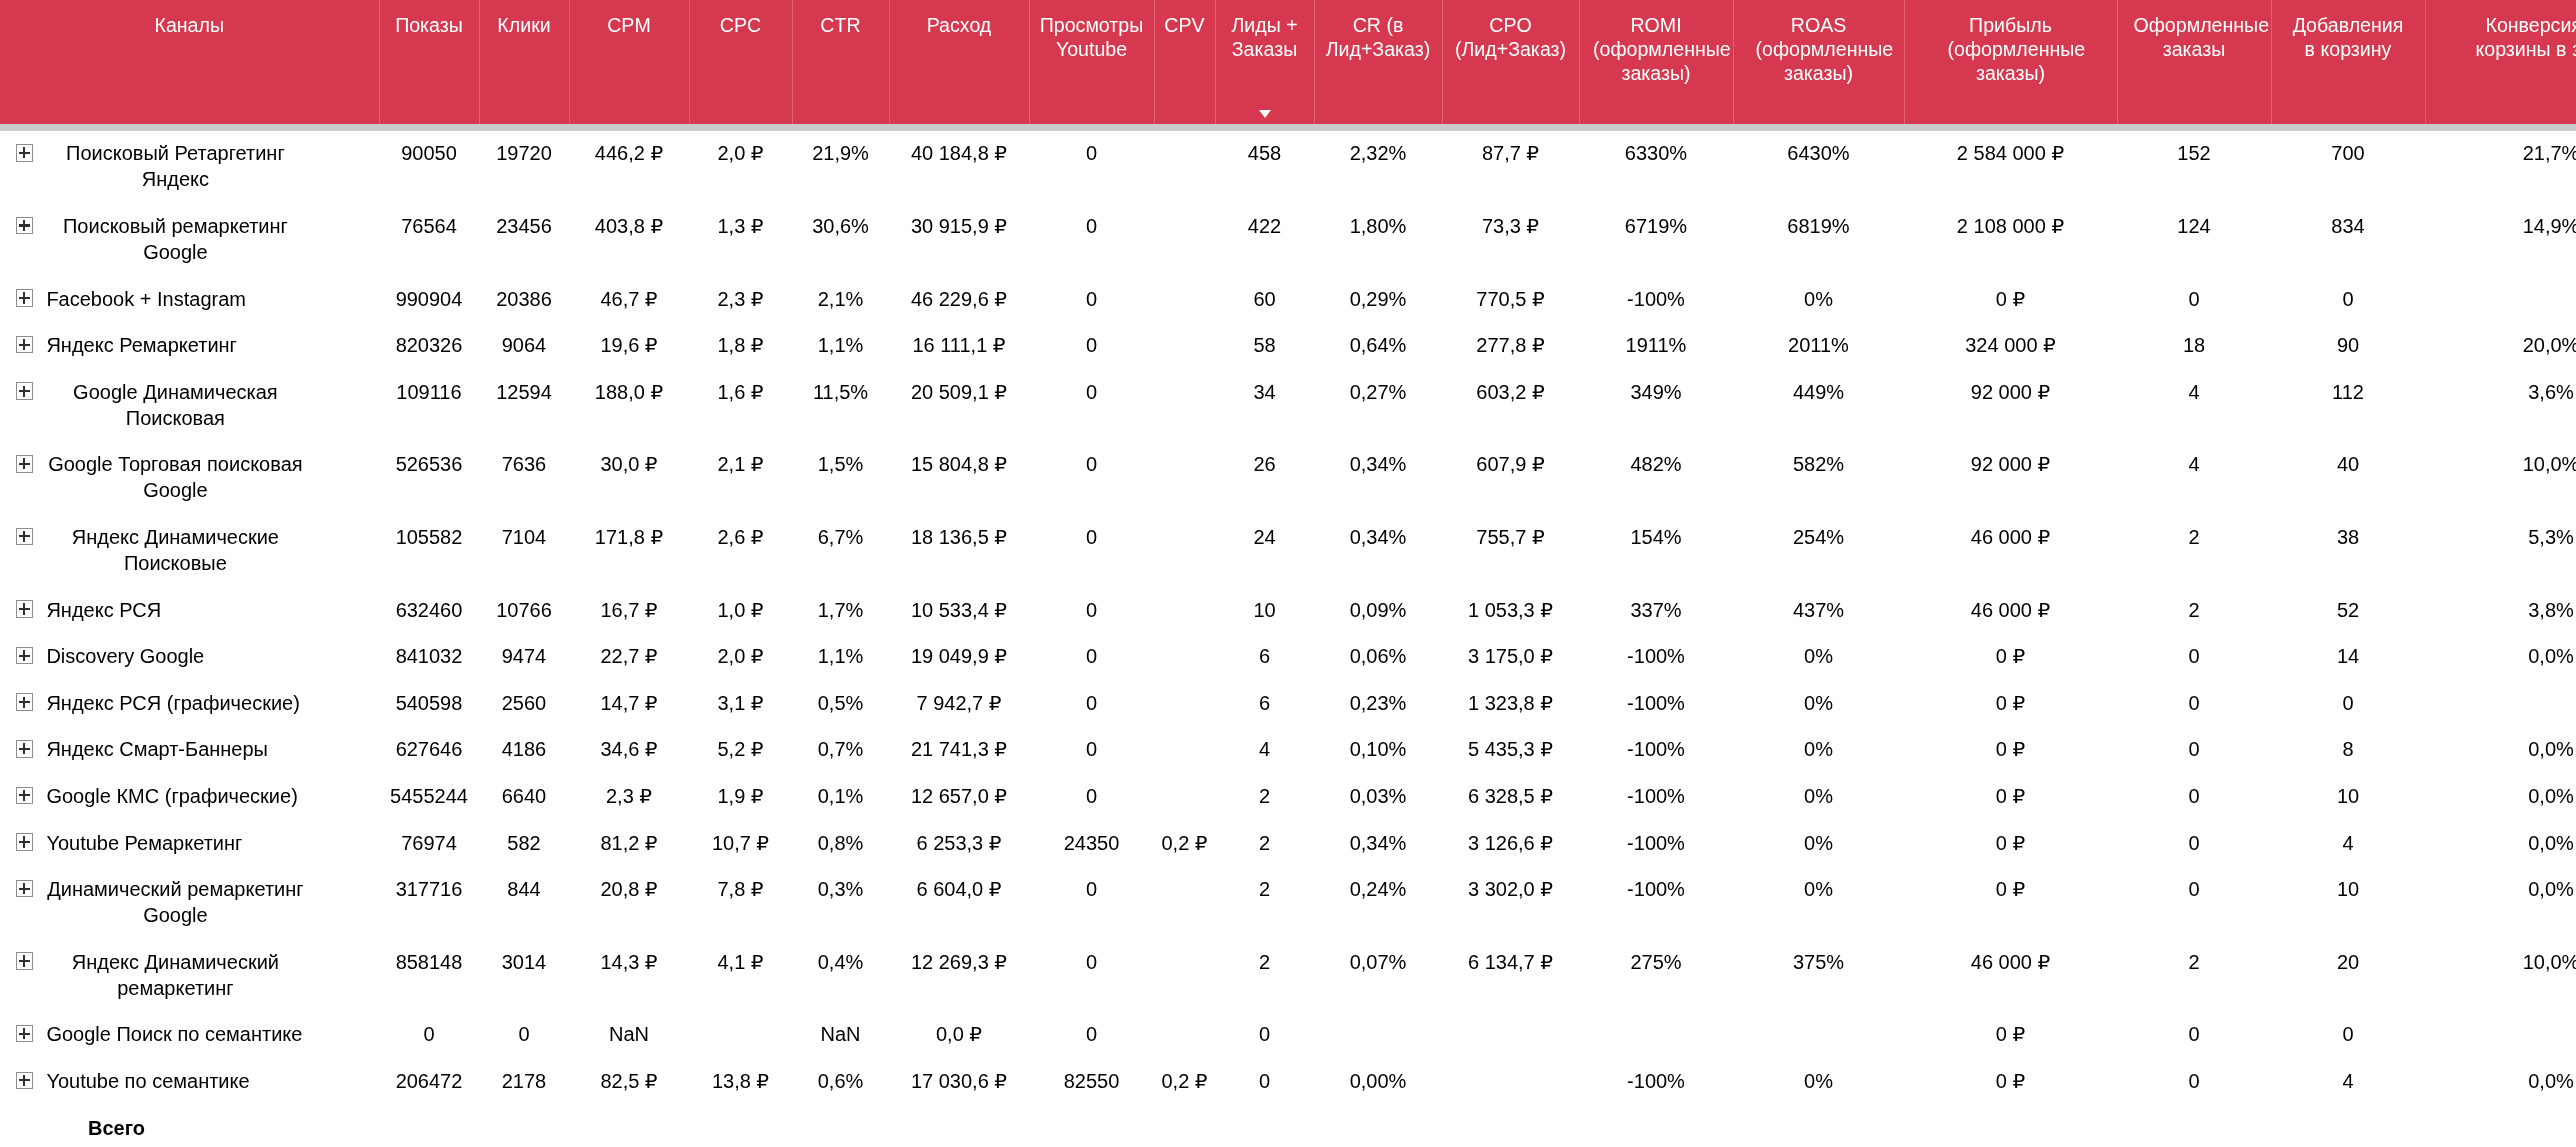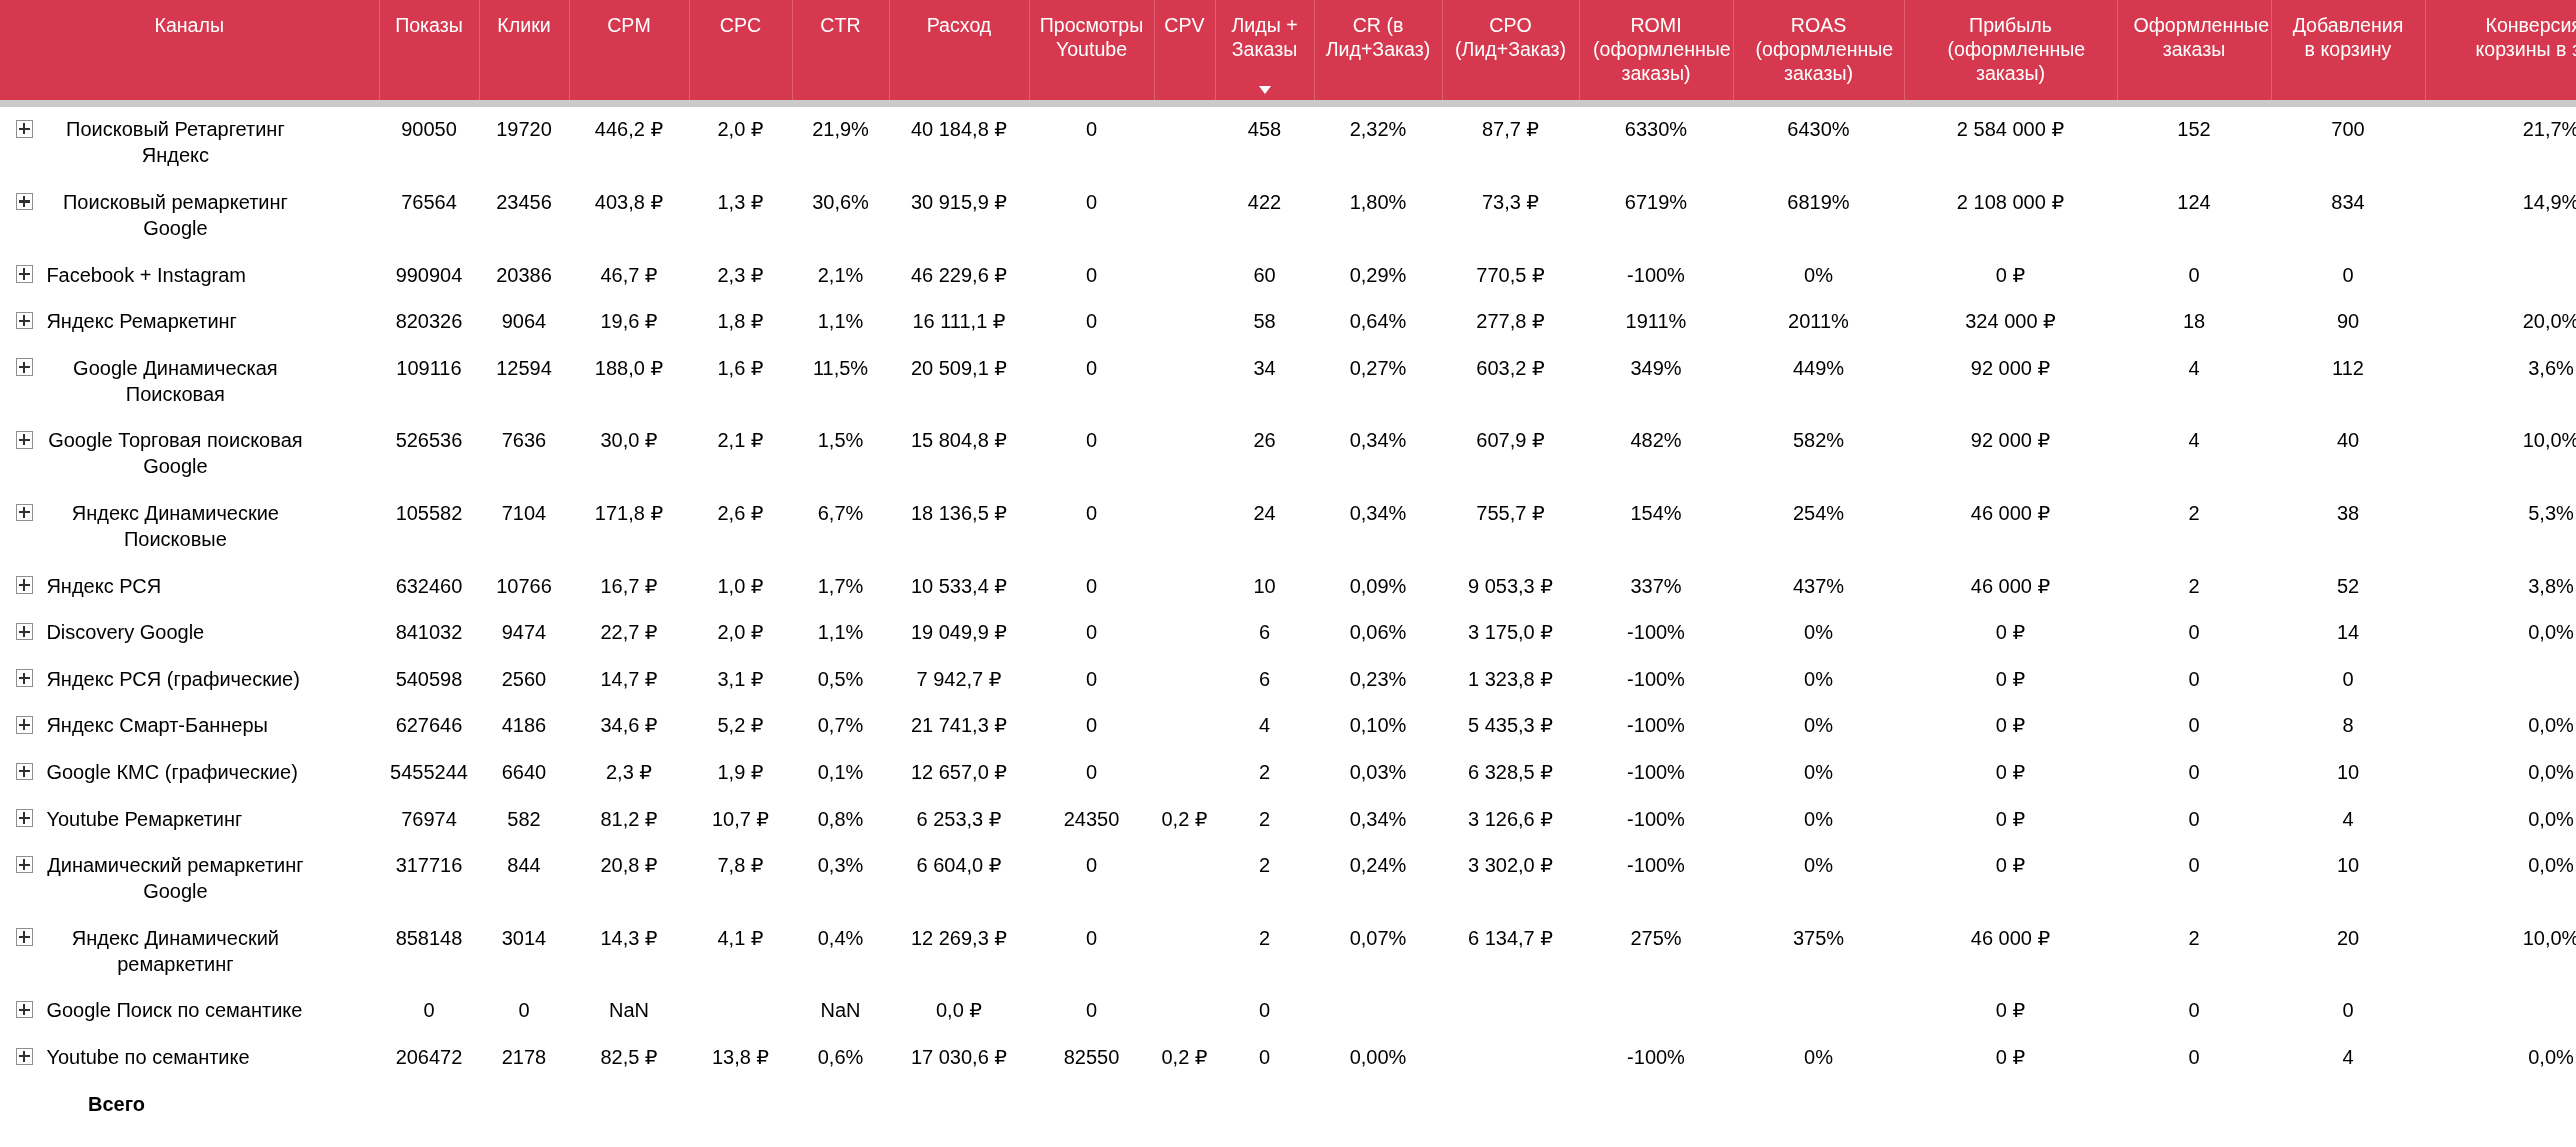--- a/index.html
+++ b/index.html
@@ -20,21 +20,21 @@
 
   thead th {
     background: #d6394f;
     color: #ffffff;
     font-weight: 400;
     font-size: 19.6px;
     line-height: 24px;
     text-align: center;
     vertical-align: top;
     padding: 13.4px 4.1px 4.1px;
-    height: 100px;
+    height: 124px;
     box-sizing: border-box;
     border-right: 1.5px solid #de6072;
     position: relative;
   }
   thead th:last-child { border-right: none; }
   .th-label { margin: 0 auto; }
 
   thead th:nth-child(8)  .th-label { max-width: 106px; }
   thead th:nth-child(10) .th-label { max-width: 72px; }
   thead th:nth-child(11) .th-label { max-width: 106px; }
@@ -363,21 +363,21 @@
   <td>632460</td>
         <td>10766</td>
         <td>16,7 ₽</td>
         <td>1,0 ₽</td>
         <td>1,7%</td>
         <td>10 533,4 ₽</td>
         <td>0</td>
         <td></td>
         <td>10</td>
         <td>0,09%</td>
-        <td>9 053,3 ₽</td>
+        <td>1 053,3 ₽</td>
         <td>337%</td>
         <td>437%</td>
         <td>46 000 ₽</td>
         <td>2</td>
         <td>52</td>
         <td>3,8%</td>
       </tr>
       <tr>
     <td class="channel-cell">
       <div class="ch-wrap">

